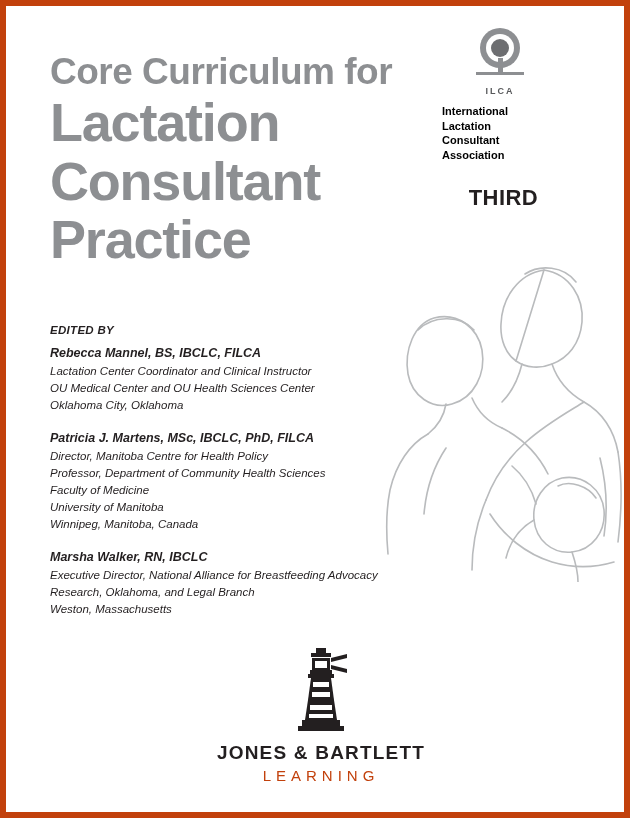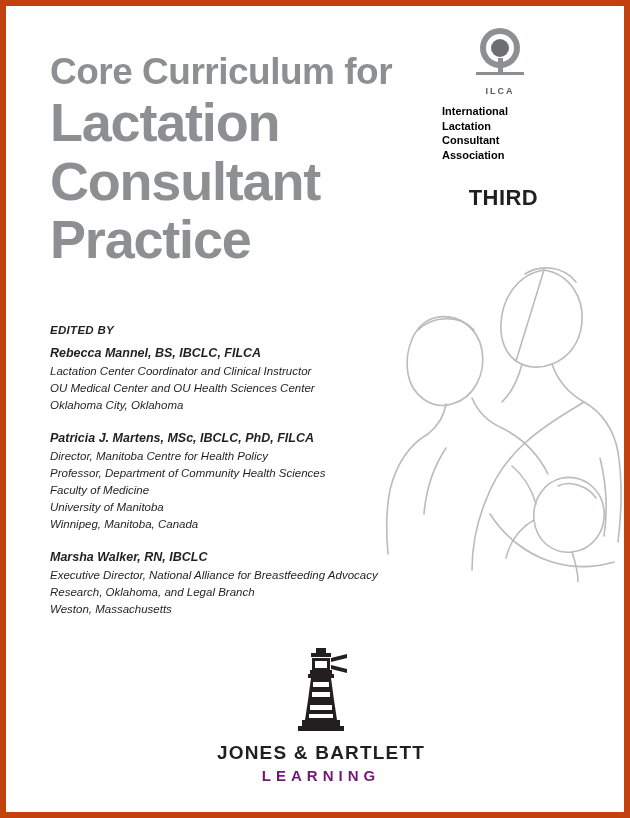--- a/index.html
+++ b/index.html
@@ -189,23 +189,23 @@
     height: 86px;
   }
   .pub-name {
     font-size: 19px;
     font-weight: bold;
     letter-spacing: 1.2px;
     color: #231f20;
   }
   .pub-sub {
     font-size: 15px;
-    font-weight: bold;
+    font-weight: normal;
     letter-spacing: 5px;
-    color: #701a75;
+    color: #c2410c;
     margin-top: 3px;
   }
 </style>
 </head>
 <body>
 
 <div class="page">
 
   <div class="title-block">
     <div class="title-line-1">Core Curriculum for</div>

